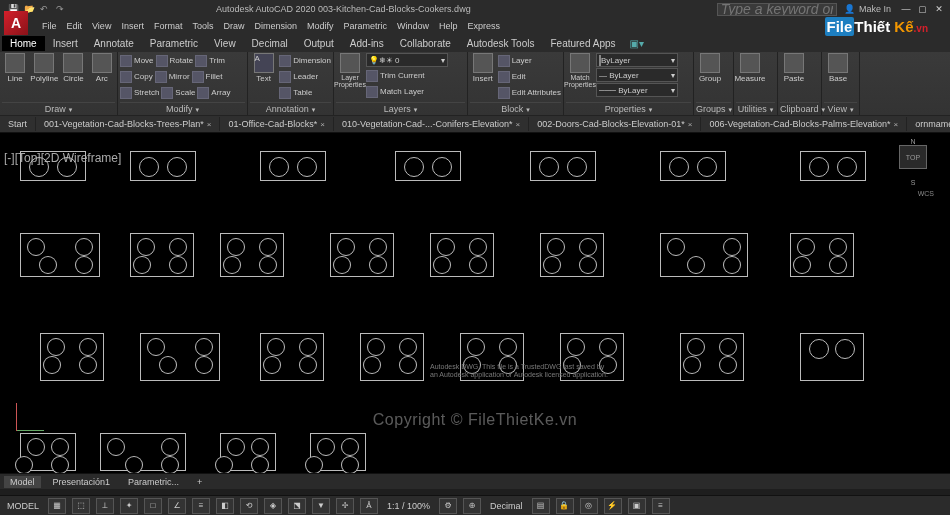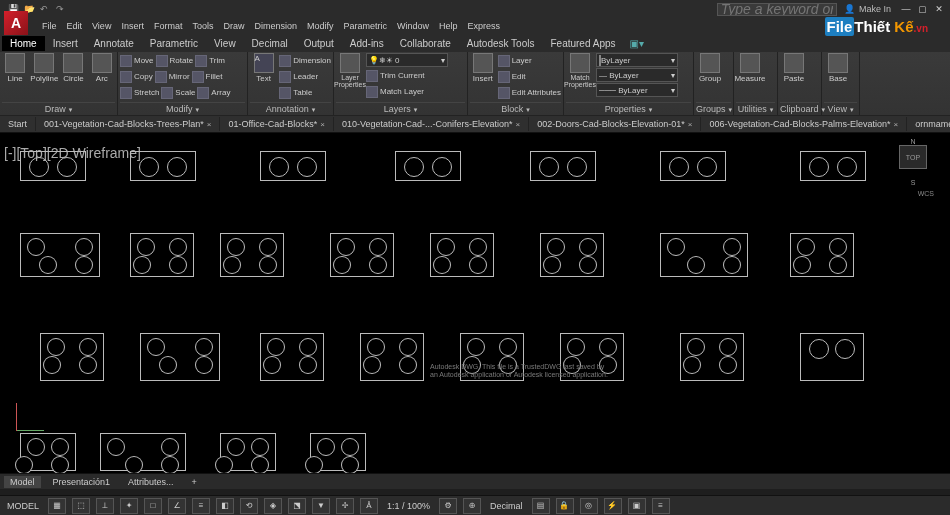--- a/index.html
+++ b/index.html
@@ -47,21 +47,21 @@
 .watermark-logo .vn { color:#d4202b; font-size:10px; }
 
 
 .doctabs { height: 17px; background: #2f2f2f; display: flex; align-items: center; font-size: 9px; color: #ccc; border-bottom: 1px solid #111; }
 .doctab { padding: 2px 8px; border-right: 1px solid #222; display: flex; align-items: center; gap: 3px; white-space: nowrap; }
 .doctab .x { font-size: 8px; color: #aaa; }
 .doctab.start { width: 36px; }
 
 
 .canvas { position: relative; height: 340px; background: #000; overflow: hidden; }
-.viewlabel { position: absolute; top: 12px; left: 4px; font-size: 14px; color: #aaa; }
+.viewlabel { position: absolute; top: 18px; left: 4px; font-size: 12px; color: #aaa; }
 .viewcube { position: absolute; top: 6px; right: 14px; width: 46px; height: 46px; }
 .viewcube .cube { width: 28px; height: 24px; border: 1px solid #666; background: #2a2a2a; color:#999; font-size:7px; display:flex; align-items:center; justify-content:center; margin: 6px auto 0; }
 .viewcube .n { position:absolute; top:-1px; left:50%; transform:translateX(-50%); font-size:7px; color:#999;}
 .viewcube .s { position:absolute; bottom:-1px; left:50%; transform:translateX(-50%); font-size:7px; color:#999;}
 .viewcube .wcs { position:absolute; bottom:-12px; right: 2px; font-size:7px; color:#888;}
 .cooker { position: absolute; border: 1px solid #bbb; }
 .cooker::before, .cooker::after { content:""; position:absolute; border:1px solid #bbb; border-radius:50%; }
 .row1 .cooker { width: 66px; height: 30px; top: 18px; }
 .row2 .cooker { width: 64px; height: 44px; top: 100px; }
 .row3 .cooker { width: 64px; height: 48px; top: 200px; }
@@ -91,20 +91,21 @@
 </head>
 <body>
 
 <div class="titlebar">
   <div class="quick">
     <span>💾</span>
     <span>📂</span>
     <span>↶</span>
     <span>↷</span>
   </div>
+  <div class="title">Autodesk AutoCAD 2020   003-Kitchen-Cad-Blocks-Cookers.dwg</div>
   <div class="spacer"></div>
   <input class="search" placeholder="Type a keyword or phrase" style="">
   <div class="signin">
       <span>👤</span>
       <span>Make In</span>
     </div>
   <div class="winbtns">
     <span>—</span>
     <span>▢</span>
     <span>✕</span>
@@ -428,26 +429,27 @@
   <div class="row4">
     <div class="cooker burners4" style="left:20px"></div>
     <div class="cooker burners4" style="left:100px;width:86px"></div>
     <div class="cooker burners4" style="left:220px"></div>
     <div class="cooker burners4" style="left:310px"></div>
   </div>
 
   <div class="cmdtext">Autodesk DWG.  This file is a TrustedDWG last saved by an Autodesk application or Autodesk licensed application.</div>
   <div class="ucs"></div>
 
+  <div class="copyright">Copyright © FileThietKe.vn</div>
 </div>
 
 <div class="bottomtabs">
   <div class="bt active">Model</div>
   <div class="bt">Presentación1</div>
-  <div class="bt">Attributes...</div>
+  <div class="bt">Parametric...</div>
   <div class="bt">+</div>
 </div>
 
 <div class="statusbar">
   <div class="txt">MODEL</div>
   <div class="sbtn">▦</div>
   <div class="sbtn">⬚</div>
   <div class="sbtn">⟂</div>
   <div class="sbtn">✦</div>
   <div class="sbtn">□</div>

